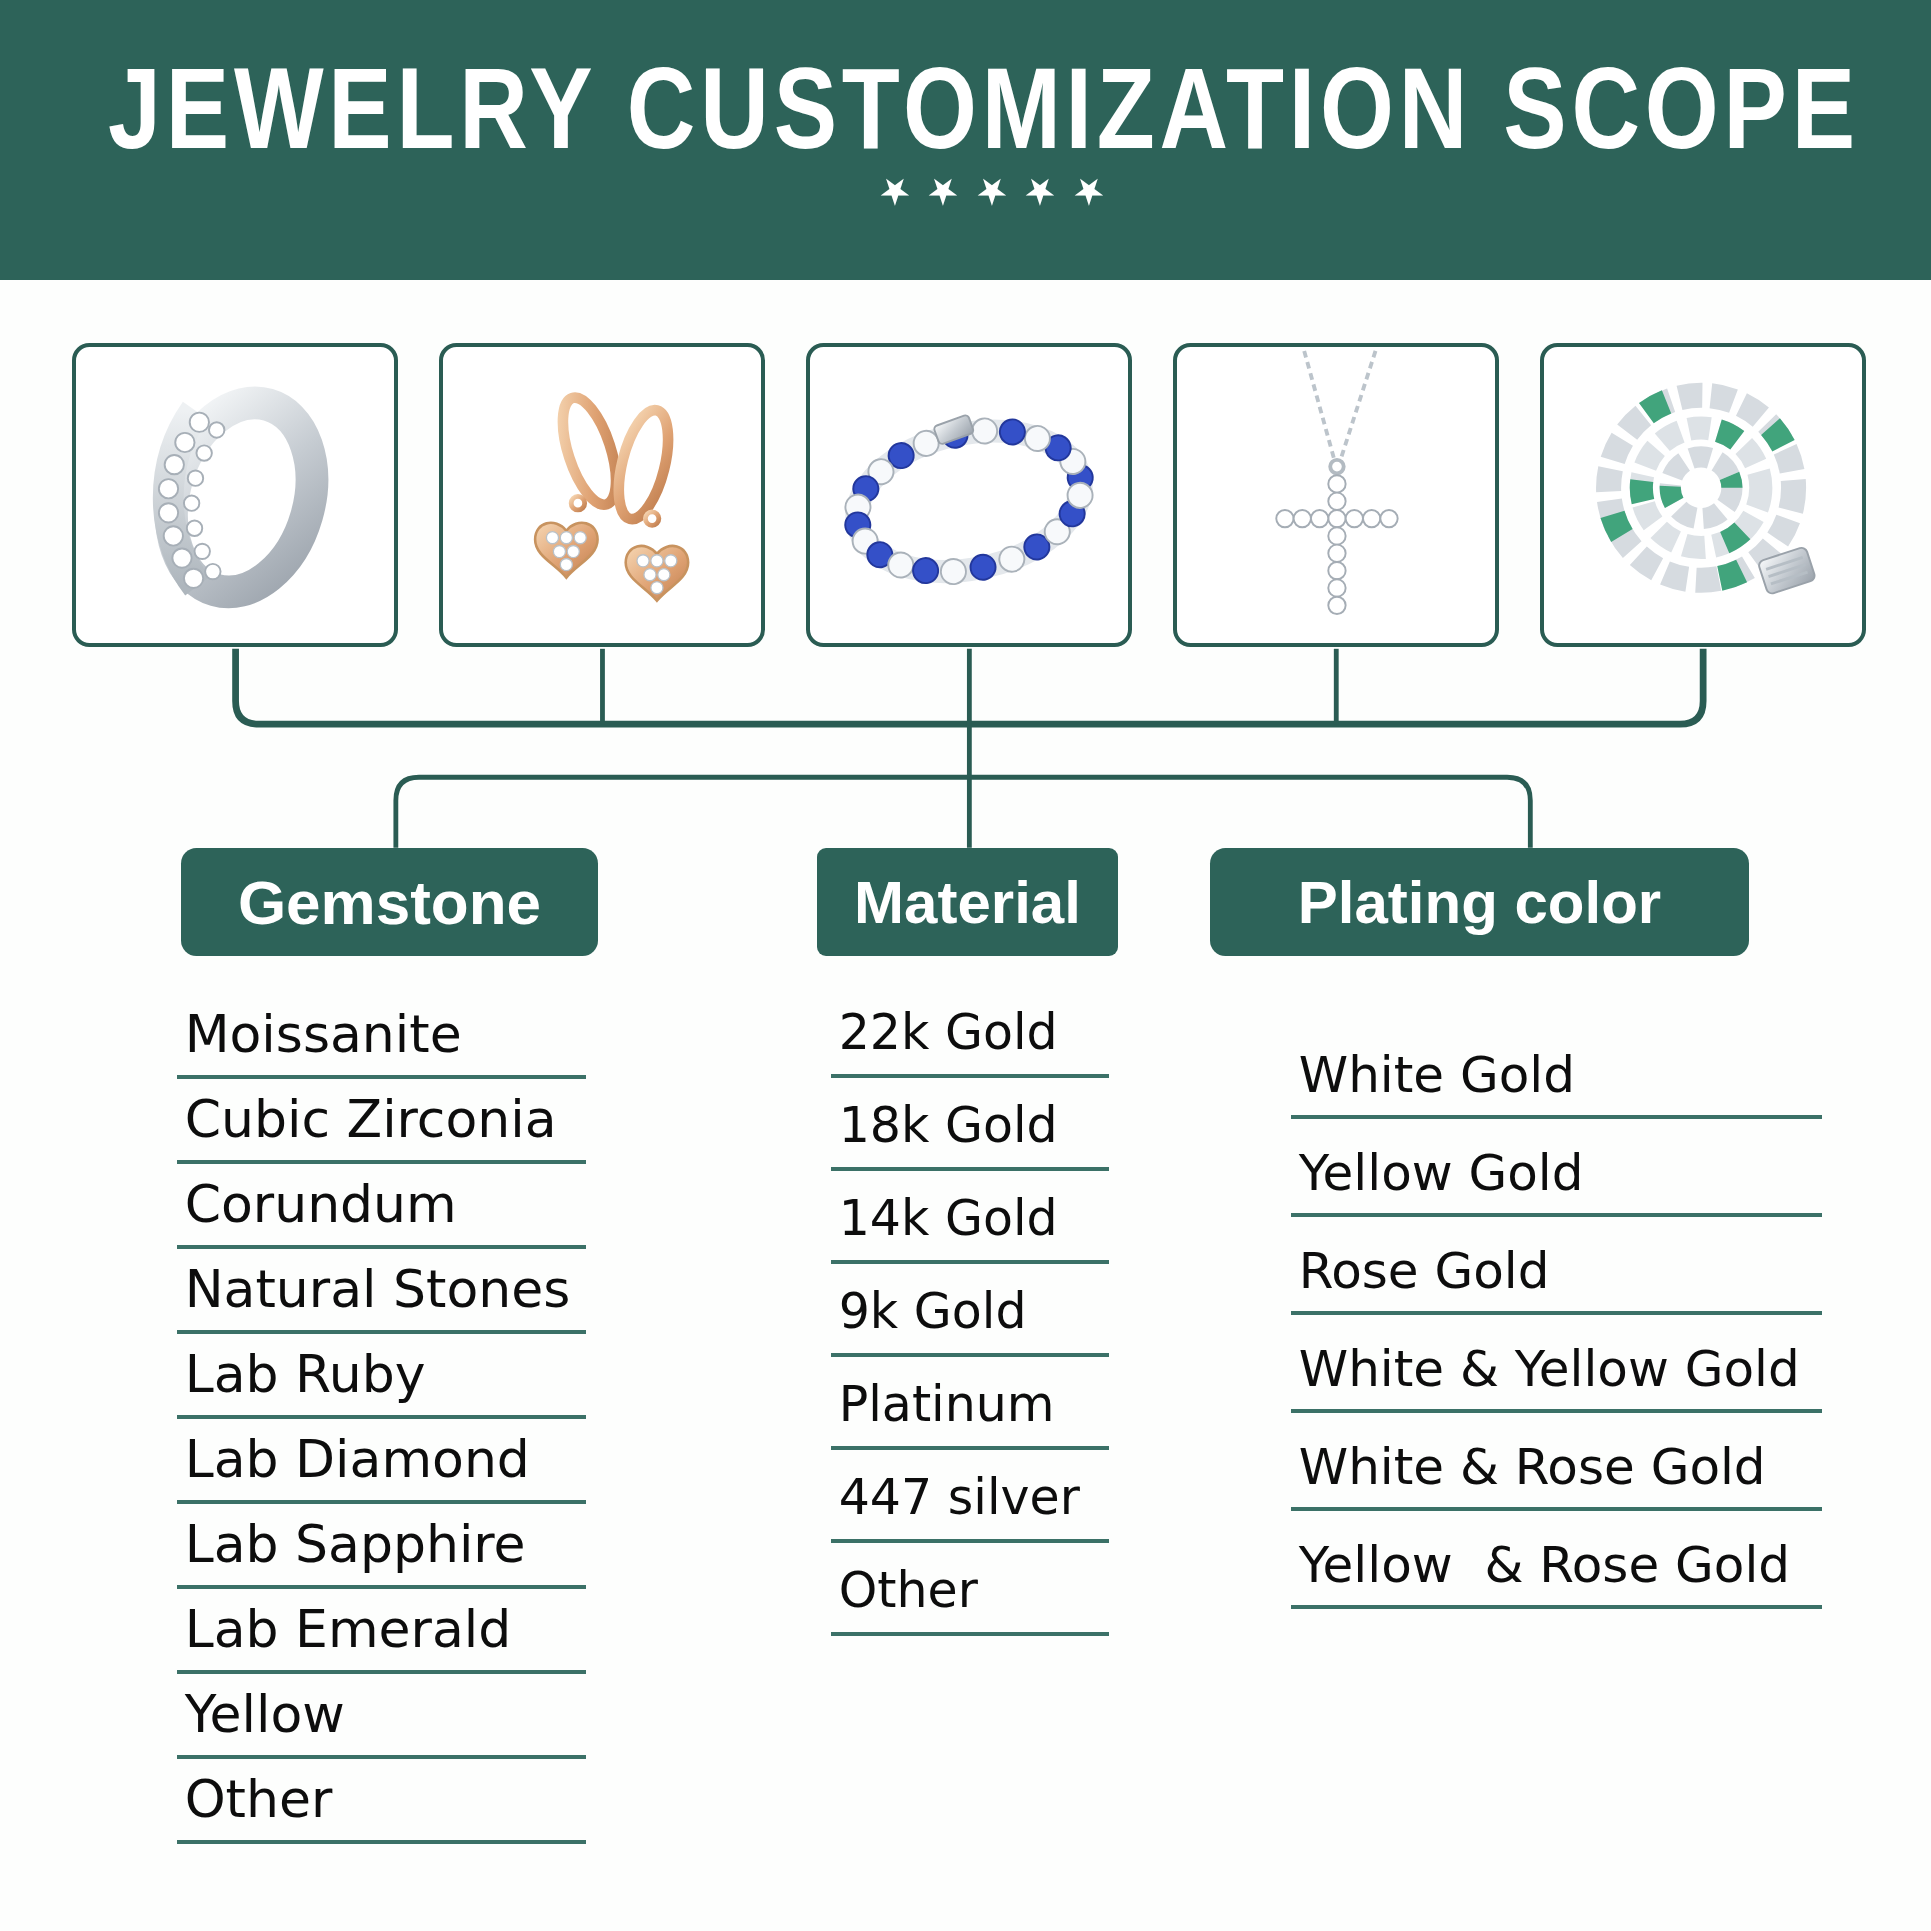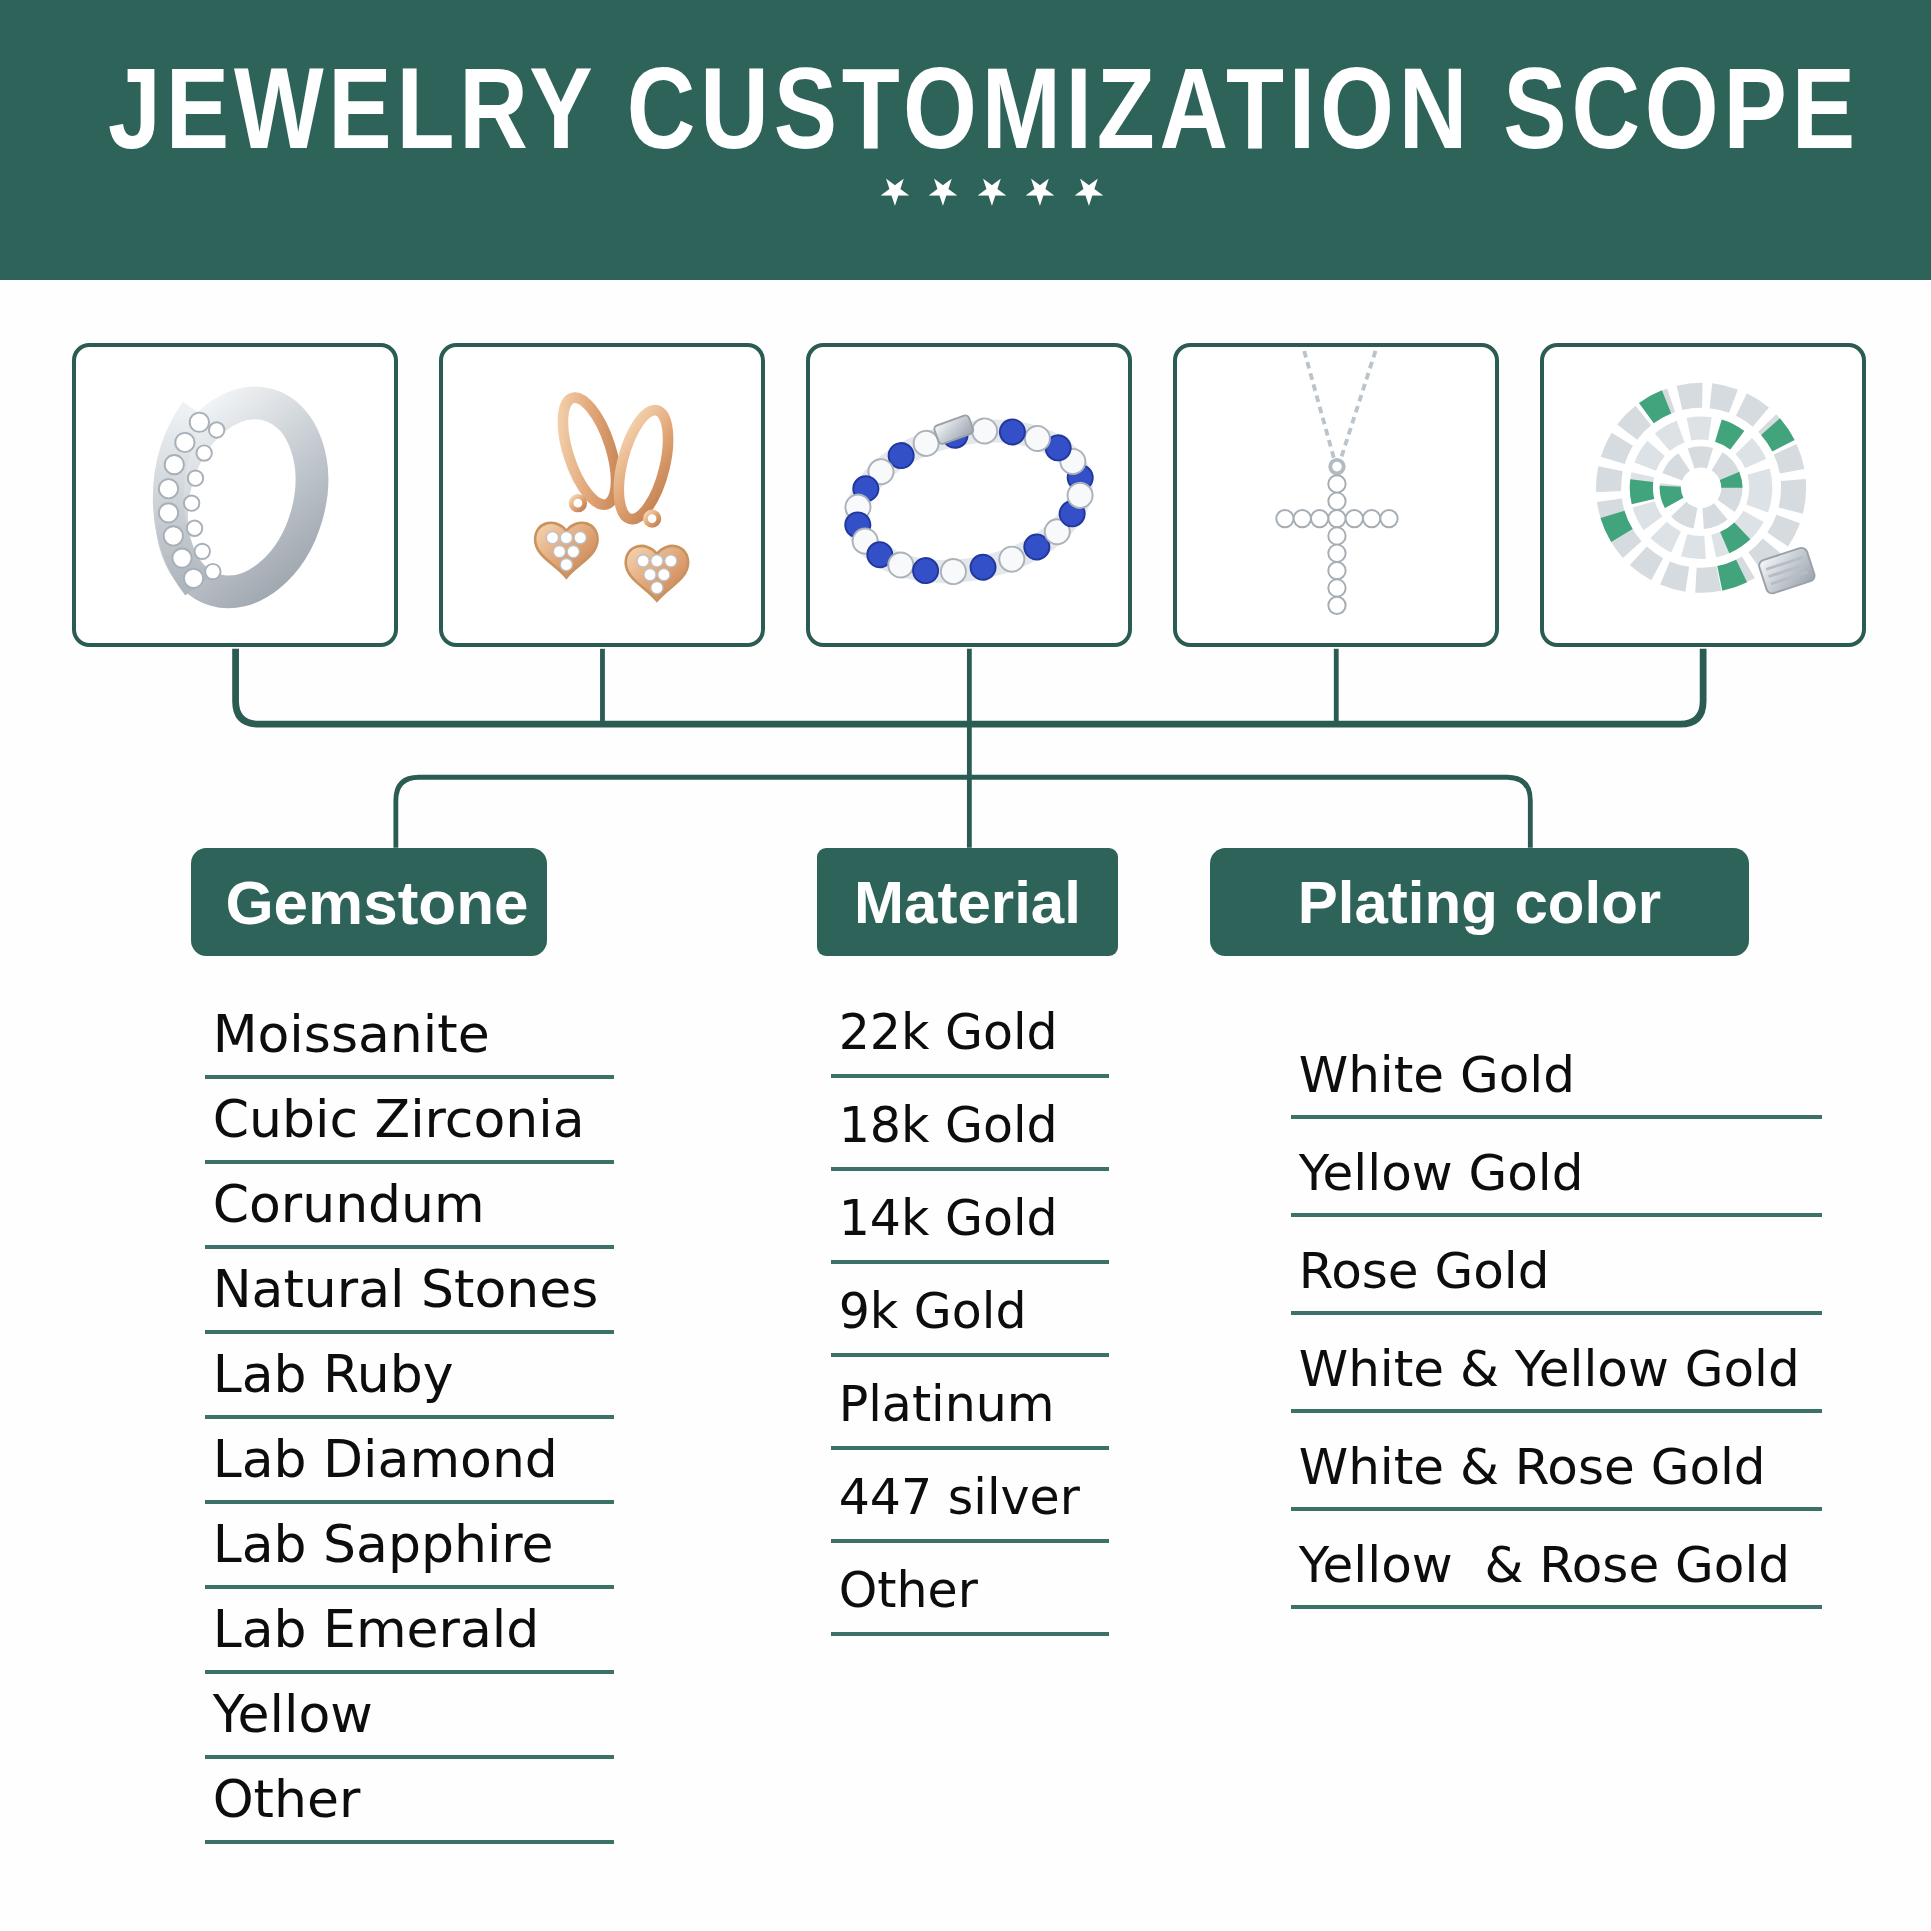--- a/index.html
+++ b/index.html
@@ -34,26 +34,26 @@
   #pbox4{left:1173px;} #pbox5{left:1540px;}
   
   .connectors{position:absolute;left:0;top:0;pointer-events:none;}
   .connectors path{fill:none;stroke:var(--line);}
   
   .cat{
     position:absolute;top:848px;height:108px;background:var(--accent);
     border-radius:15.4px;color:#ffffff;font-weight:bold;
     display:flex;align-items:center;justify-content:center;white-space:nowrap;
   }
-  #cat-gemstone{left:191px;width:340px;font-size:62px;padding-left:16px;}
+  #cat-gemstone{left:181px;width:417px;font-size:62px;}
   #cat-material{left:817px;width:301px;font-size:60px;border-radius:9px;}
   #cat-plating{left:1210px;width:539px;font-size:60px;align-items:center;}
   
   .col{position:absolute;}
-  #col-gemstone{left:177px;top:994px;width:409px;margin-left:28px;}
+  #col-gemstone{left:177px;top:994px;width:409px;}
   #col-material{left:831px;top:985px;width:278px;}
   #col-plating{left:1291px;top:1021px;width:531px;}
   .item{
     box-sizing:border-box;position:relative;
     border-bottom:4.8px solid var(--underline);
     color:var(--ink);
     font-family:"DejaVu Sans", sans-serif;
   }
   .item span{white-space:pre;display:inline-block;padding-left:7.7px;}
   #col-gemstone .item{height:85px;padding-top:9.7px;font-size:52px;}

